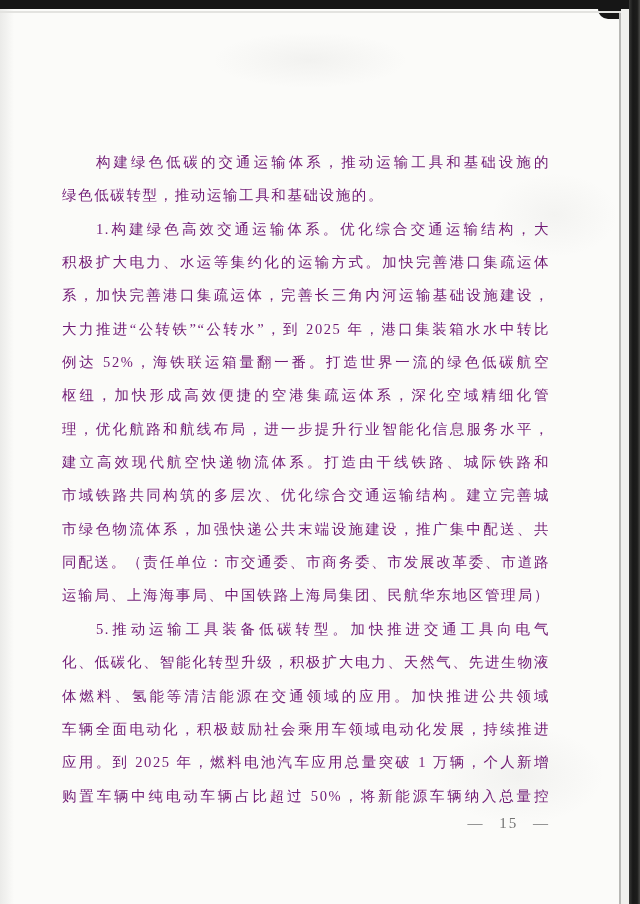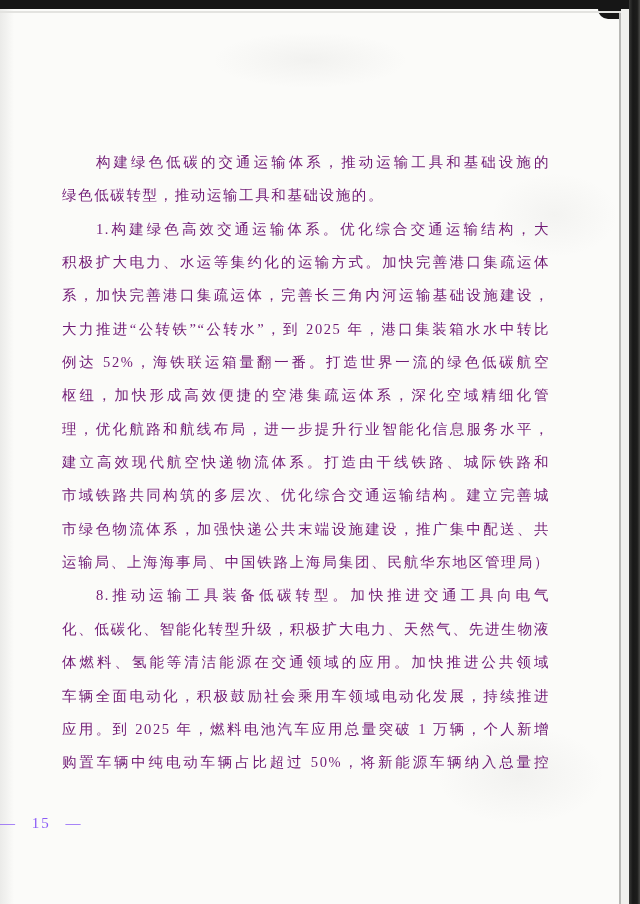--- a/index.html
+++ b/index.html
@@ -30,22 +30,22 @@
     position:absolute;left:62px;top:118px;width:488px;
     font-size:14.5px;line-height:33.35px;letter-spacing:1.6px;
     color:#701a75;
     margin-top:28px;
   }
   .line{text-align:justify;text-align-last:justify;white-space:normal;}
   .line.no-just{text-align-last:left;}
   .line.indent{text-indent:34px;}
   .page-number{
     position:absolute;top:815px;left:0;width:550px;
-    font-size:15px;letter-spacing:2px;word-spacing:9px;
-    color:#8b5cf6;
+    text-align:right;font-size:15px;letter-spacing:2px;word-spacing:9px;
+    color:#737373;
   }
 </style>
 </head>
 <body>
 
 <div class="scan">
   <div class="shade"></div>
 
   <div class="topbar"></div>
   <div class="corner"></div>
@@ -60,22 +60,23 @@
       <div class="line indent">1.构建绿色高效交通运输体系。优化综合交通运输结构，大</div>
       <div class="line">积极扩大电力、水运等集约化的运输方式。加快完善港口集疏运体</div>
       <div class="line">系，加快完善港口集疏运体，完善长三角内河运输基础设施建设，</div>
       <div class="line">大力推进“公转铁”“公转水”，到 2025 年，港口集装箱水水中转比</div>
       <div class="line">例达 52%，海铁联运箱量翻一番。打造世界一流的绿色低碳航空</div>
       <div class="line">枢纽，加快形成高效便捷的空港集疏运体系，深化空域精细化管</div>
       <div class="line">理，优化航路和航线布局，进一步提升行业智能化信息服务水平，</div>
       <div class="line">建立高效现代航空快递物流体系。打造由干线铁路、城际铁路和</div>
       <div class="line">市域铁路共同构筑的多层次、优化综合交通运输结构。建立完善城</div>
       <div class="line">市绿色物流体系，加强快递公共末端设施建设，推广集中配送、共</div>
+      <div class="line">同配送。（责任单位：市交通委、市商务委、市发展改革委、市道路</div>
       <div class="line">运输局、上海海事局、中国铁路上海局集团、民航华东地区管理局）</div>
-      <div class="line indent">8.推动运输工具装备低碳转型。加快推进交通工具向电气</div>
+      <div class="line indent">5.推动运输工具装备低碳转型。加快推进交通工具向电气</div>
       <div class="line">化、低碳化、智能化转型升级，积极扩大电力、天然气、先进生物液</div>
       <div class="line">体燃料、氢能等清洁能源在交通领域的应用。加快推进公共领域</div>
       <div class="line">车辆全面电动化，积极鼓励社会乘用车领域电动化发展，持续推进</div>
       <div class="line">应用。到 2025 年，燃料电池汽车应用总量突破 1 万辆，个人新增</div>
       <div class="line">购置车辆中纯电动车辆占比超过 50%，将新能源车辆纳入总量控</div>
     </div>
 
   <div class="page-number">— 15 —</div>
 </div>
 

